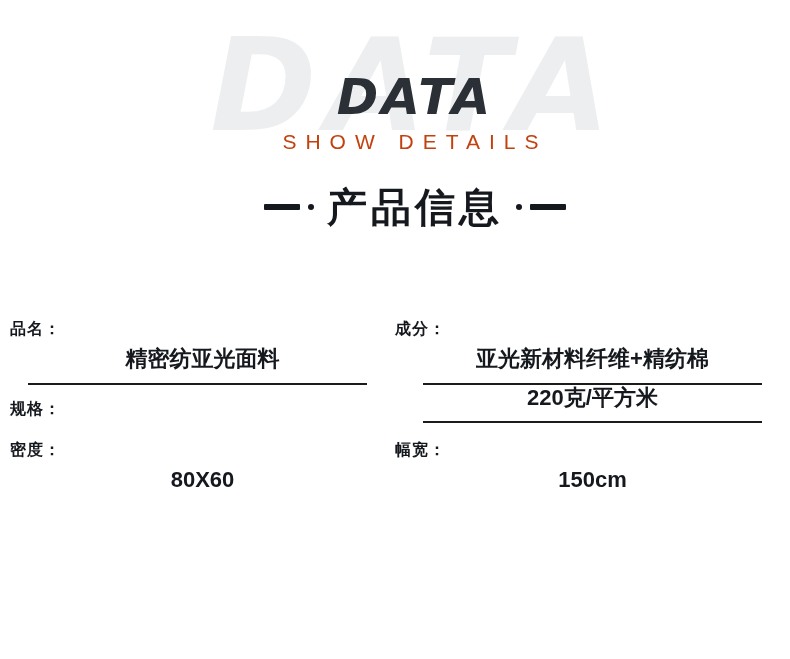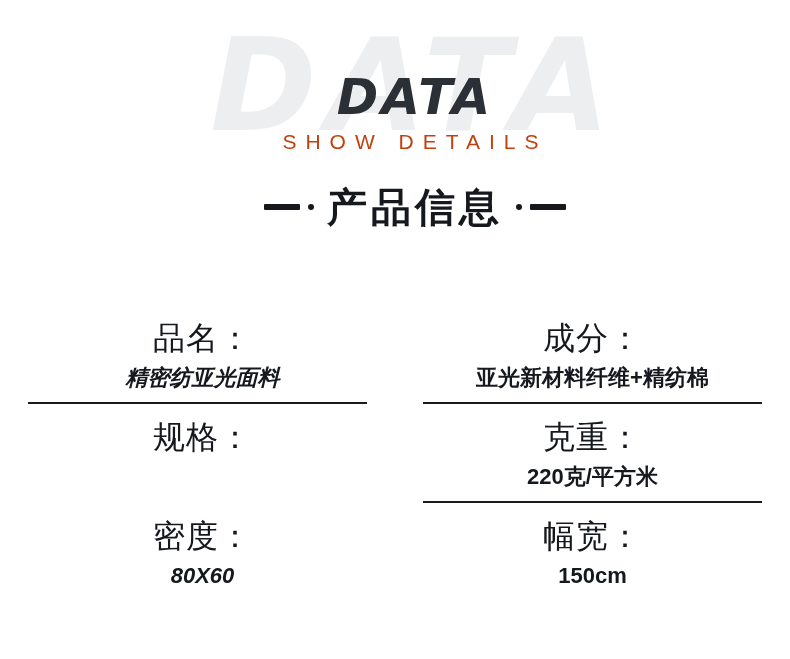--- a/index.html
+++ b/index.html
@@ -116,43 +116,43 @@
   .spec-row {
     display: flex;
     width: 790px;
   }
   .spec-cell {
     width: 395px;
     box-sizing: border-box;
     padding: 0 0 0 0;
   }
   .spec-label {
-    font-size: 32px;
-    font-weight: normal;
+    font-size: 16px;
+    font-weight: bold;
     color: #15181d;
-    text-align: center;
+    text-align: left;
     line-height: 1.2;
     padding: 14px 0 8px 0;
     letter-spacing: 1px;
   }
   .spec-value {
     font-size: 22px;
     font-weight: bold;
     color: #15181d;
     text-align: center;
     line-height: 1.2;
     padding: 0 0 10px 0;
     border-bottom: 2px solid #1b1b1b;
     margin: 0 28px;
   }
   .spec-row.last .spec-value {
     border-bottom: none;
   }
   .spec-cell.left .spec-label { padding-left: 10px; }
-  .spec-cell.left .spec-value { padding-left: 10px; font-style: italic; }
+  .spec-cell.left .spec-value { padding-left: 10px; }
 </style>
 </head>
 <body>
 
 <div class="page">
 
   <div class="header">
     <div class="watermark">DATA</div>
     <div class="title-main">DATA</div>
     <div class="title-sub">SHOW DETAILS</div>
@@ -181,21 +181,20 @@
         <div class="spec-label">成分：</div>
         <div class="spec-value">亚光新材料纤维+精纺棉</div>
       </div>
     </div>
 
     <div class="spec-row">
       <div class="spec-cell left">
         <div class="spec-label">规格：</div>
       </div>
       <div class="spec-cell right">
-        <div class="spec-label">克重：</div>
         <div class="spec-value">220克/平方米</div>
       </div>
     </div>
 
     <div class="spec-row last">
       <div class="spec-cell left">
         <div class="spec-label">密度：</div>
         <div class="spec-value">80X60</div>
       </div>
       <div class="spec-cell right">

